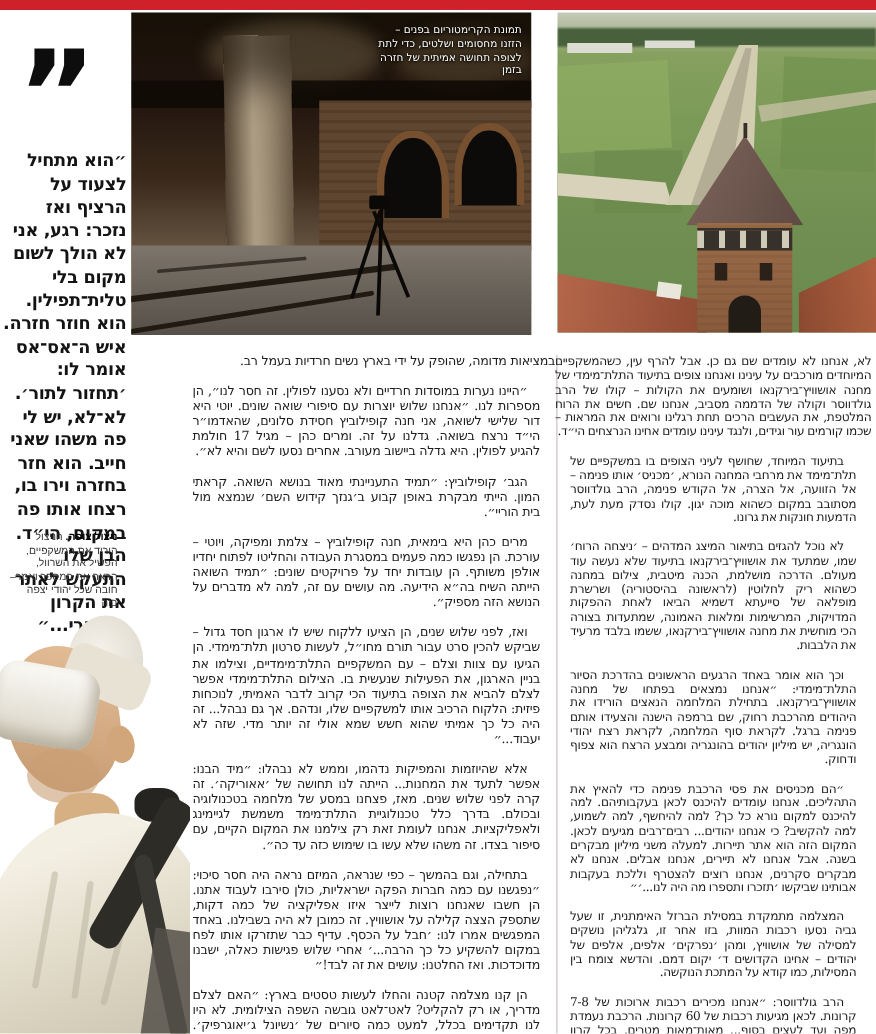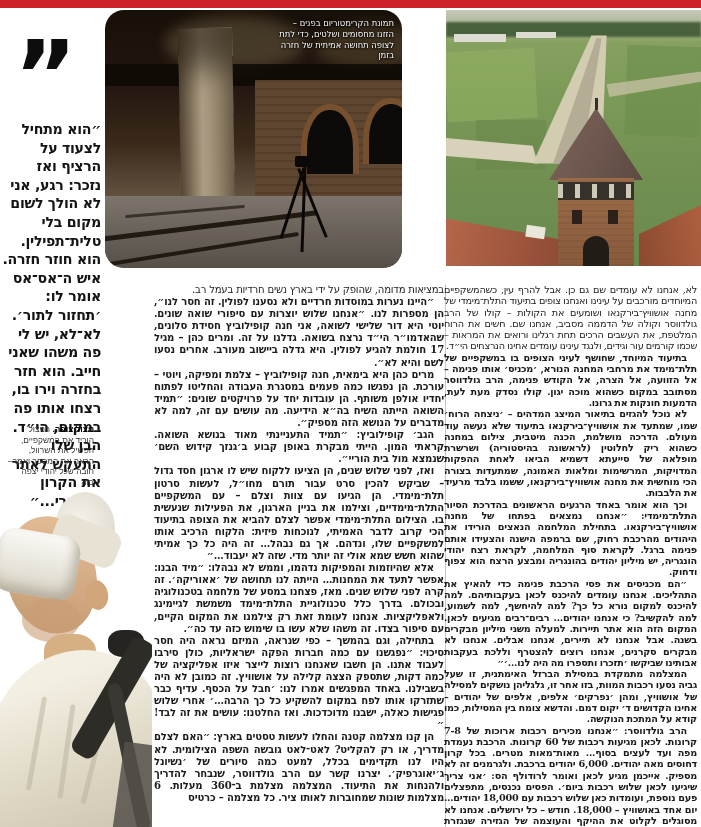--- a/index.html
+++ b/index.html
@@ -2,22 +2,22 @@
 <html lang="he" dir="rtl"><head>
 <meta charset="utf-8">
 <style>
   html,body{margin:0;padding:0;background:#ffffff;}
   .page{position:relative;width:701px;height:827px;background:#fff;overflow:hidden;
         font-family:"DejaVu Serif","DejaVu Sans",serif;direction:rtl;}
   .topbar{position:absolute;left:0;top:0;width:701px;height:8px;background:#ce2129;}
 
   
   .photo{position:absolute;overflow:hidden;background:#888;}
-  .photo-crema{left:105px;top:10px;width:297px;height:258px;background:
-     linear-gradient(180deg,#171007 0%,#231610 28%,#3b2a1b 52%,#675543 74%,#7b6f63 100%); border-radius: 19px;}
+  .photo-crema{left:105px;top:10px;width:320px;height:258px;background:
+     linear-gradient(180deg,#171007 0%,#231610 28%,#3b2a1b 52%,#675543 74%,#7b6f63 100%);}
   .crema-blotch{position:absolute;border-radius:50%;filter:blur(7px);}
   .crema-beam{position:absolute;left:0;top:54px;width:338px;height:22px;background:#0e0905;opacity:.85;}
   .crema-wall{position:absolute;left:150px;top:70px;width:188px;height:120px;
      background:repeating-linear-gradient(0deg,#5e4630 0 6px,#533c28 6px 8px);}
   .oven{position:absolute;background:#0d0b09;border:6px solid #77502f;border-bottom:none;
      border-radius:48% 48% 0 0 / 62% 62% 0 0;}
   .pillar{position:absolute;left:75px;top:18px;width:54px;height:228px;
      background:linear-gradient(90deg,#6b5a46,#b2a389 42%,#8a7961);transform:rotate(-1deg);
      box-shadow:inset 0 40px 30px rgba(20,12,6,.55);}
   .crema-floor{position:absolute;left:0;top:186px;width:338px;height:72px;
@@ -93,21 +93,21 @@
   .sv-strap1{left:100px;top:146px;width:26px;height:132px;background:#2e2c27;border-radius:9px;transform:rotate(30deg);}
   .sv-strap2{left:122px;top:196px;width:14px;height:150px;background:#3a3832;border-radius:7px;transform:rotate(-12deg);}
   .sv-knot{left:108px;top:144px;width:36px;height:27px;background:#262421;border-radius:40%;}
   .sv-bag{left:118px;top:258px;width:42px;height:95px;background:#55514a;opacity:.85;transform:rotate(8deg);}
 
   
   .col{position:absolute;top:284px;height:543px;overflow:hidden;color:#1c1c1c;text-align:justify;}
   .col-mid{left:100px;width:344px;font-size:10.1px;line-height:12.1px;letter-spacing:-.2px;}
   .col-right{left:444px;width:253px;font-size:9.7px;line-height:11.3px;letter-spacing:-.25px;word-spacing:-.5px;}
   .col-rule{position:absolute;left:445px;top:284px;width:1px;height:543px;background:#cdc3c3;}
-  .blk-p{margin:0;text-indent:10px;font-weight:bold;}
+  .blk-p{margin:12px;text-indent:10px;}
   .blk-pc{margin:0;text-indent:0;}
   .blk-h{margin:6px 0 3px;color:#bc3c33;font-family:"DejaVu Sans",sans-serif;font-weight:bold;
      font-size:14px;line-height:17px;text-indent:0;text-align:right;letter-spacing:-.2px;}
   .col-mid .blk-h{font-size:13.2px;}
   .wrap-spacer{float:left;width:54px;height:216px;margin-top:330px;}
 </style>
 </head>
 <body>
 
 <div class="page">
@@ -176,22 +176,22 @@
     <div class="sv sv-strap1"></div>
     <div class="sv sv-strap2"></div>
     <div class="sv sv-bag"></div>
   </div>
 
   <div class="col col-mid">
     <div class="wrap-spacer"></div>
     <div>
         <div class="blk-pc">במציאות מדומה, שהופק על ידי בארץ נשים חרדיות בעמל רב.</div>
         <div class="blk-p">״היינו נערות במוסדות חרדיים ולא נסענו לפולין. זה חסר לנו״, הן מספרות לנו. ״אנחנו שלוש יוצרות עם סיפורי שואה שונים. יוטי היא דור שלישי לשואה, אני חנה קופילוביץ חסידת סלונים, שהאדמו״ר הי״ד נרצח בשואה. גדלנו על זה. ומרים כהן – מגיל 17 חולמת להגיע לפולין. היא גדלה ביישוב מעורב. אחרים נסעו לשם והיא לא״.</div>
+        <div class="blk-p">הגב׳ קופילוביץ: ״תמיד התעניינתי מאוד בנושא השואה. קראתי המון. הייתי מבקרת באופן קבוע ב׳גנזך קידוש השם׳ שנמצא מול בית הוריי״.</div>
         <div class="blk-p">מרים כהן היא בימאית, חנה קופילוביץ – צלמת ומפיקה, ויוטי – עורכת. הן נפגשו כמה פעמים במסגרת העבודה והחליטו לפתוח יחדיו אולפן משותף. הן עובדות יחד על פרויקטים שונים: ״תמיד השואה הייתה השיח בה״א הידיעה. מה עושים עם זה, למה לא מדברים על הנושא הזה מספיק״.</div>
-        <div class="blk-p">הגב׳ קופילוביץ: ״תמיד התעניינתי מאוד בנושא השואה. קראתי המון. הייתי מבקרת באופן קבוע ב׳גנזך קידוש השם׳ שנמצא מול בית הוריי״.</div>
         <div class="blk-p">ואז, לפני שלוש שנים, הן הציעו ללקוח שיש לו ארגון חסד גדול – שביקש להכין סרט עבור תורם מחו״ל, לעשות סרטון תלת־מימדי. הן הגיעו עם צוות וצלם – עם המשקפיים התלת־מימדיים, וצילמו את בניין הארגון, את הפעילות שנעשית בו. הצילום התלת־מימדי אפשר לצלם להביא את הצופה בתיעוד הכי קרוב לדבר האמיתי, לנוכחות פיזית: הלקוח הרכיב אותו למשקפיים שלו, ונדהם. אך גם נבהל... זה היה כל כך אמיתי שהוא חשש שמא אולי זה יותר מדי. שזה לא יעבוד...״</div>
         <div class="blk-p">אלא שהיוזמות והמפיקות נדהמו, וממש לא נבהלו: ״מיד הבנו: אפשר לתעד את המחנות... הייתה לנו תחושה של ׳אאוריקה׳. זה קרה לפני שלוש שנים. מאז, פצחנו במסע של מלחמה בטכנולוגיה ובכולם. בדרך כלל טכנולוגיית התלת־מימד משמשת לגיימינג ולאפליקציות. אנחנו לעומת זאת רק צילמנו את המקום הקיים, עם סיפור בצדו. זה משהו שלא עשו בו שימוש כזה עד כה״.</div>
         <div class="blk-p">בתחילה, וגם בהמשך – כפי שנראה, המיזם נראה היה חסר סיכוי: ״נפגשנו עם כמה חברות הפקה ישראליות, כולן סירבו לעבוד אתנו. הן חשבו שאנחנו רוצות לייצר איזו אפליקציה של כמה דקות, שתספק הצצה קלילה על אושוויץ. זה כמובן לא היה בשבילנו. באחד המפגשים אמרו לנו: ׳חבל על הכסף. עדיף כבר שתזרקו אותו לפח במקום להשקיע כל כך הרבה...׳ אחרי שלוש פגישות כאלה, ישבנו מדוכדכות. ואז החלטנו: עושים את זה לבד!״</div>
         <div class="blk-p">הן קנו מצלמה קטנה והחלו לעשות טסטים בארץ: ״האם לצלם מדריך, או רק להקליט? לאט־לאט גובשה השפה הצילומית. לא היו לנו תקדימים בכלל, למעט כמה סיורים של ׳נשיונל ג׳יאוגרפיק׳. יצרנו קשר עם הרב גולדווסר, שנבחר להדריך ולהנחות את התיעוד. המצלמה מצלמת ב־360 מעלות. 6 מצלמות שונות שמחוברות לאותו ציר. כל מצלמה – כרטיס</div>
       </div>
   </div>
   <div class="col-rule"></div>
   <div class="col col-right">
     <div>
         <div class="blk-pc">לא, אנחנו לא עומדים שם גם כן. אבל להרף עין, כשהמשקפיים המיוחדים מורכבים על עינינו ואנחנו צופים בתיעוד התלת־מימדי של מחנה אושוויץ־בירקנאו ושומעים את הקולות – קולו של הרב גולדווסר וקולה של הדממה מסביב, אנחנו שם. חשים את הרוח המלטפת, את העשבים הרכים תחת רגלינו ורואים את המראות – שכמו קורמים עור וגידים, ולנגד עינינו עומדים אחינו הנרצחים הי״ד.</div>

